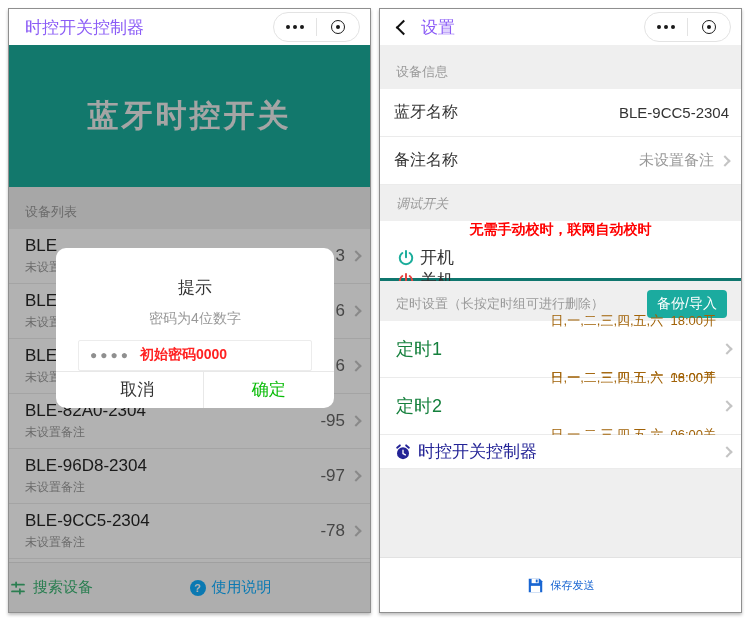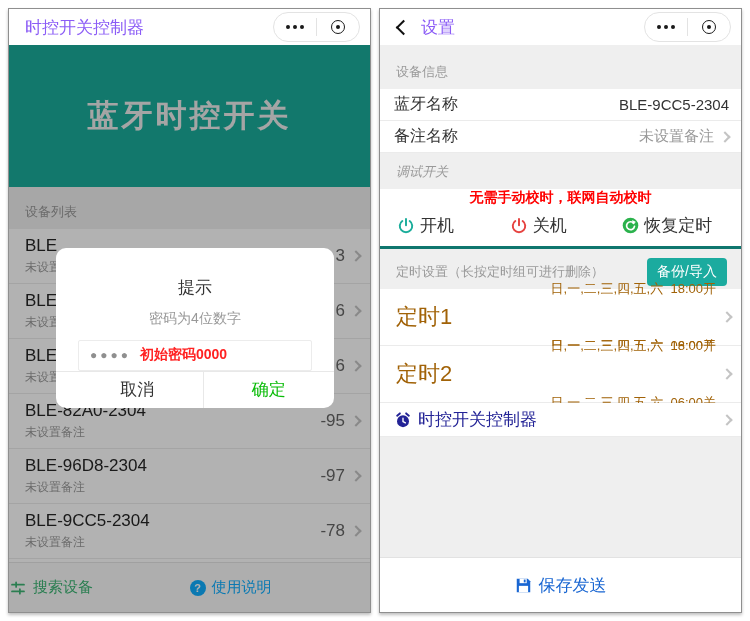--- a/index.html
+++ b/index.html
@@ -46,40 +46,40 @@
   .m-btns { margin-top:auto; height:40px; border-top:1px solid #e8e8e8; display:flex;padding-left:16px; }
   .m-btn { flex:1; display:flex; align-items:center; justify-content:center; font-size:17px; cursor:pointer; }
   .m-cancel { color:#353535; border-right:1px solid #e8e8e8; }
   .m-ok { color:#09BB07; }
 
   
   .hdr { background:#efefef; color:#999; font-size:13px; display:flex; align-items:flex-end; padding:0 16px 8px; flex:none; }
   .hdr1 { height:44px; }
   .hdr2 { height:36px;font-style:italic; }
   .hdr3 { height:40px; align-items:center; padding:6px 14px 0 16px; }
-  .info-row { height:32px; background:#fff; border-bottom:1px solid #ebebeb; display:flex; align-items:center; padding:0 12px 0 14px; flex:none; }
+  .info-row { height:48px; background:#fff; border-bottom:1px solid #ebebeb; display:flex; align-items:center; padding:0 12px 0 14px; flex:none; }
   .ilabel { font-size:16px; color:#333; }
   .ival { margin-left:auto; font-size:15px; color:#333; }
   .muted { color:#999; }
   .info-row .chev { margin-left:7px; }
   .debug { height:60px; background:#fff; border-bottom:3px solid #0f766e; flex:none; }
   .warn { text-align:center; font-size:14px; font-weight:bold; color:#ff0000; }
-  .dbtns { display:flex; padding:7px 6px 0 17px; }
+  .dbtns { display:flex; padding:7px 6px 0 17px;flex-direction:column; }
   .dbtn { flex:1; display:flex; align-items:center; gap:5px; font-size:17px; color:#333; cursor:pointer; }
   .dbtn svg { flex:none; }
   .backup-btn { margin-left:auto; background:#1BAB9F; color:#fff; font-size:14px; padding:5px 10px; border-radius:4px; cursor:pointer; }
   .timer-row { height:57px; background:#fff; border-bottom:1px solid #ebebeb; display:flex; align-items:center; padding:0 10px 0 16px; flex:none; }
-  .tlabel { font-size:22px; color:#a16207; }
+  .tlabel { font-size:18px; color:#15803d; }
   .sched { margin-left:auto; text-align:right; font-size:13px; color:#a16207; line-height:19px; white-space:pre; }
   .timer-row .chev, .add-row .chev { margin-left:7px; }
   .add-row { height:34px; background:#fff; border-bottom:1px solid #ebebeb; display:flex; align-items:center; padding:0 10px 0 14px; flex:none; color:#232396; }
   .add-row .atxt { font-size:17px; font-weight:500; margin-left:6px; }
   .add-row .chev { margin-left:auto; }
   .fillerR { flex:1; background:#efefef; }
-  .footerR { height:55px; background:#fff; border-top:1px solid #e2e2e2; display:flex; align-items:center; justify-content:center; gap:7px; color:#1966D2; font-size:17px; flex:none; cursor:pointer; }
+  .footerR { height:55px; background:#fff; border-top:1px solid #e2e2e2; display:flex; align-items:center; justify-content:center; gap:7px; color:#1966D2; font-size:11px; flex:none; cursor:pointer; }
 </style>
 </head>
 <body>
 
 <div class="stage">
 
   <div class="phone">
     <div class="tbar">
       <span class="ttl">时控开关控制器</span>
       <div class="cap">

